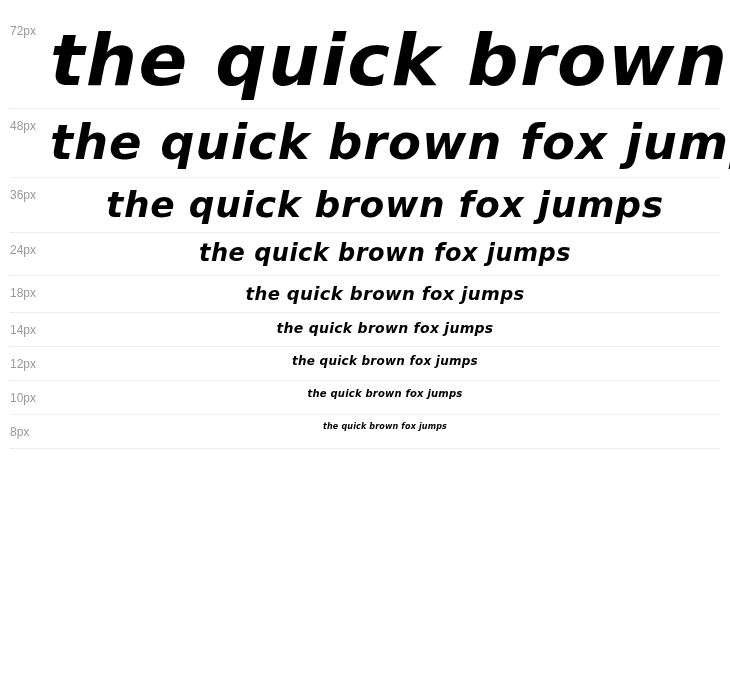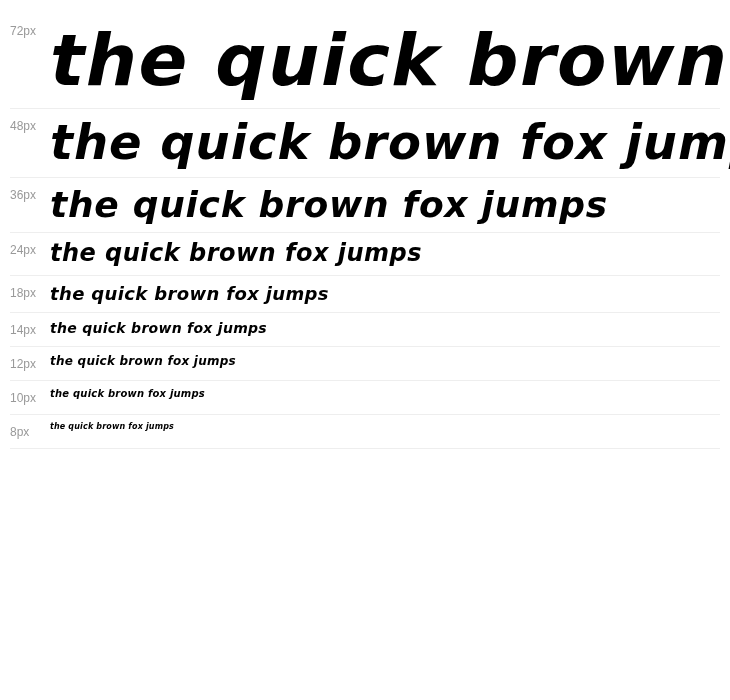--- a/index.html
+++ b/index.html
@@ -10,20 +10,21 @@
   .page {
     position: relative;
     width: 730px;
     height: 700px;
     overflow: hidden;
     background: var(--page-bg, #ffffff);
     font-family: "Liberation Sans", sans-serif;
   }
   .waterfall {
     margin: 14px 10px 0 10px;
+    text-align: center;
   }
   .row {
     position: relative;
     border-bottom: 1px solid var(--divider-color, #eeeeee);
     padding: 8px 0 8px 40px;
   }
   .size-label {
     position: absolute;
     left: 0;
     top: 10px;

